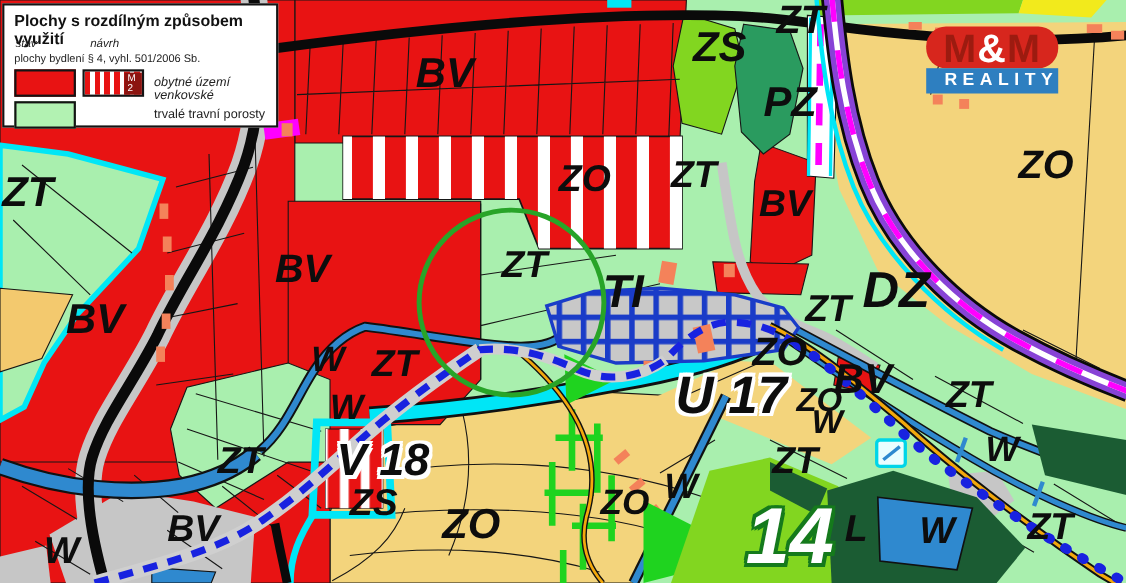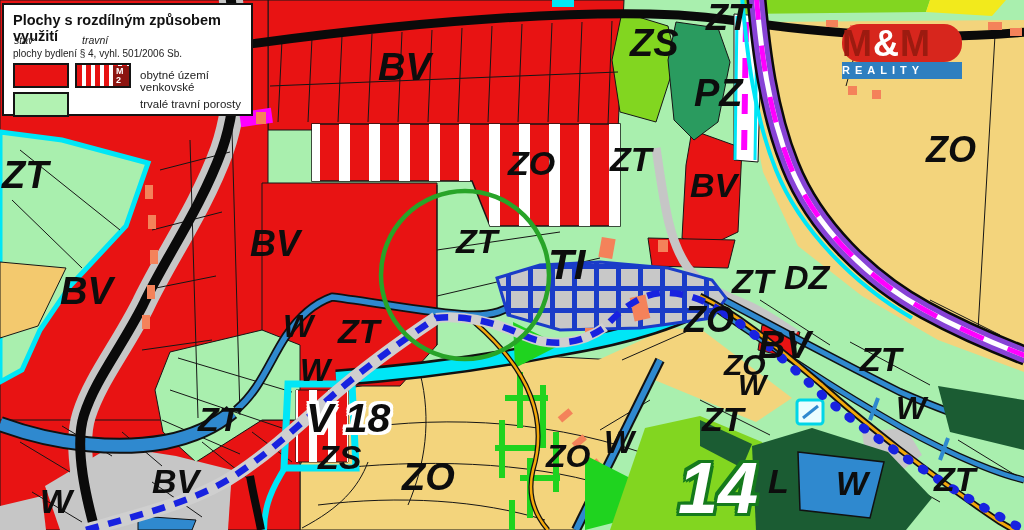--- a/index.html
+++ b/index.html
@@ -20,32 +20,32 @@
   
   .legend{position:absolute;left:2px;top:3px;width:251px;height:113px;
           background:#fff;border:2px solid #141414;box-sizing:border-box;z-index:10;}
   .lg-title{position:absolute;left:9px;top:7px;font-size:14.5px;font-weight:bold;color:#111;}
   .lg-col{position:absolute;top:29px;font-size:10.5px;font-style:italic;color:#222;text-align:right;}
   .lg-section{position:absolute;left:9px;top:43px;font-size:10px;color:#222;}
   .sw{position:absolute;width:56px;height:25px;border:2px solid #141414;box-sizing:border-box;}
   .sw-red{left:9px;top:58px;background:#e81313;}
   .sw-m2{left:71px;top:58px;background:repeating-linear-gradient(90deg,#e81313 0 5px,#ffffff 5px 9px);
          display:flex;align-items:center;justify-content:center;}
-  .m2chip{background:#8c1410;color:#fff;font-size:9px;font-weight:bold;padding:1px 3px;line-height:1;margin-left:36px;}
+  .m2chip{background:#8c1410;color:#fff;font-size:9px;font-weight:normal;padding:1px 3px;line-height:1;margin-left:36px;}
   .sw-green{left:9px;top:87px;background:#b2f2b2;}
   .lg-label{position:absolute;left:136px;font-size:11.5px;color:#222;}
-  .lg-l1{top:64px;} .lg-l2{top:93px;}
+  .lg-l1{top:64px;font-style:italic;} .lg-l2{top:93px;}
 
   
   .brand{position:absolute;left:842px;top:24px;width:120px;z-index:9;}
-  .brand-top{background:#d7261d;height:38px;line-height:40px;text-align:left;
+  .brand-top{background:#d7261d;height:38px;line-height:40px;text-align:center;
              font-weight:bold;font-size:36px;color:#9c1b10;letter-spacing:1px;border-radius:18px;}
   .bamp{color:#ffffff;}
-  .brand-sub{background:#2e7fc0;color:#fff;text-align:left;font-weight:bold;
-             font-size:11px;letter-spacing:5px;padding:2px 0 3px;}
+  .brand-sub{background:#2e7fc0;color:#fff;text-align:right;font-weight:bold;
+             font-size:16px;letter-spacing:5px;padding:2px 0 3px;}
 </style>
 </head>
 <body>
 
 <div class="stage">
 
 <svg width="1024" height="530" viewBox="0 0 1024 530">
   <defs>
     <pattern id="vbars" width="30" height="10" patternUnits="userSpaceOnUse">
           <rect x="9" width="11" height="10" fill="#ffffff"></rect>
@@ -237,24 +237,25 @@
       <div class="lbl" style="left: 378px; top: 48px; font-size: 38px;">BV</div>
       <div class="lbl" style="left: 508px; top: 146px; font-size: 34px;">ZO</div>
       <div class="lbl" style="left: 610px; top: 142px; font-size: 34px;">ZT</div>
       <div class="lbl" style="left: 456px; top: 224px; font-size: 34px;">ZT</div>
       <div class="lbl" style="left: 548px; top: 244px; font-size: 42px;">TI</div>
       <div class="lbl" style="left: 630px; top: 24px; font-size: 38px;">ZS</div>
       <div class="lbl" style="left: 706px; top: 0px; font-size: 36px;">ZT</div>
       <div class="lbl" style="left: 694px; top: 74px; font-size: 38px;">PZ</div>
       <div class="lbl" style="left: 690px; top: 168px; font-size: 34px;">BV</div>
       <div class="lbl" style="left: 926px; top: 132px; font-size: 36px;">ZO</div>
-      <div class="lbl" style="left: 784px; top: 260px; font-size: 34px;">DZ</div>
+      <div class="lbl" style="left: 784px; top: 240px; font-size: 46px;">DZ</div>
       <div class="lbl" style="left: 732px; top: 264px; font-size: 34px;">ZT</div>
       <div class="lbl" style="left: 684px; top: 302px; font-size: 36px;">ZO</div>
       <div class="lbl" style="left: 758px; top: 326px; font-size: 38px;">BV</div>
+      <div class="lbl halo" style="left: 614px; top: 336px; font-size: 48px;">U 17</div>
       <div class="lbl" style="left: 724px; top: 350px; font-size: 30px;">ZO</div>
       <div class="lbl" style="left: 738px; top: 370px; font-size: 30px;">W</div>
       <div class="lbl" style="left: 702px; top: 402px; font-size: 34px;">ZT</div>
       <div class="lbl" style="left: 860px; top: 342px; font-size: 34px;">ZT</div>
       <div class="lbl" style="left: 896px; top: 392px; font-size: 32px;">W</div>
       <div class="lbl" style="left: 198px; top: 402px; font-size: 34px;">ZT</div>
       <div class="lbl halo" style="left: 306px; top: 398px; font-size: 41px;">V 18</div>
       <div class="lbl" style="left: 318px; top: 440px; font-size: 34px;">ZS</div>
       <div class="lbl" style="left: 402px; top: 458px; font-size: 38px;">ZO</div>
       <div class="lbl" style="left: 546px; top: 440px; font-size: 32px;">ZO</div>
@@ -263,21 +264,21 @@
       <div class="lbl" style="left: 152px; top: 464px; font-size: 34px;">BV</div>
       <div class="lbl halo14" style="left: 678px; top: 452px; font-size: 72px;">14</div>
       <div class="lbl" style="left: 768px; top: 464px; font-size: 34px;">L</div>
       <div class="lbl" style="left: 836px; top: 466px; font-size: 34px;">W</div>
       <div class="lbl" style="left: 934px; top: 462px; font-size: 34px;">ZT</div>
     </div>
 
 <div class="legend">
   <div class="lg-title">Plochy s rozdílným způsobem využití</div>
   <span class="lg-col" style="left:10px">stav</span>
-  <span class="lg-col" style="left:78px">travní</span>
+  <span class="lg-col" style="left:78px">návrh</span>
   <div class="lg-section">plochy bydlení § 4, vyhl. 501/2006 Sb.</div>
   <span class="sw sw-red"></span>
   <span class="sw sw-m2">
     <span class="m2chip">M 2</span>
   </span>
   <span class="lg-label lg-l1">obytné území venkovské</span>
   <span class="sw sw-green"></span>
   <span class="lg-label lg-l2">trvalé travní porosty</span>
 </div>
 

